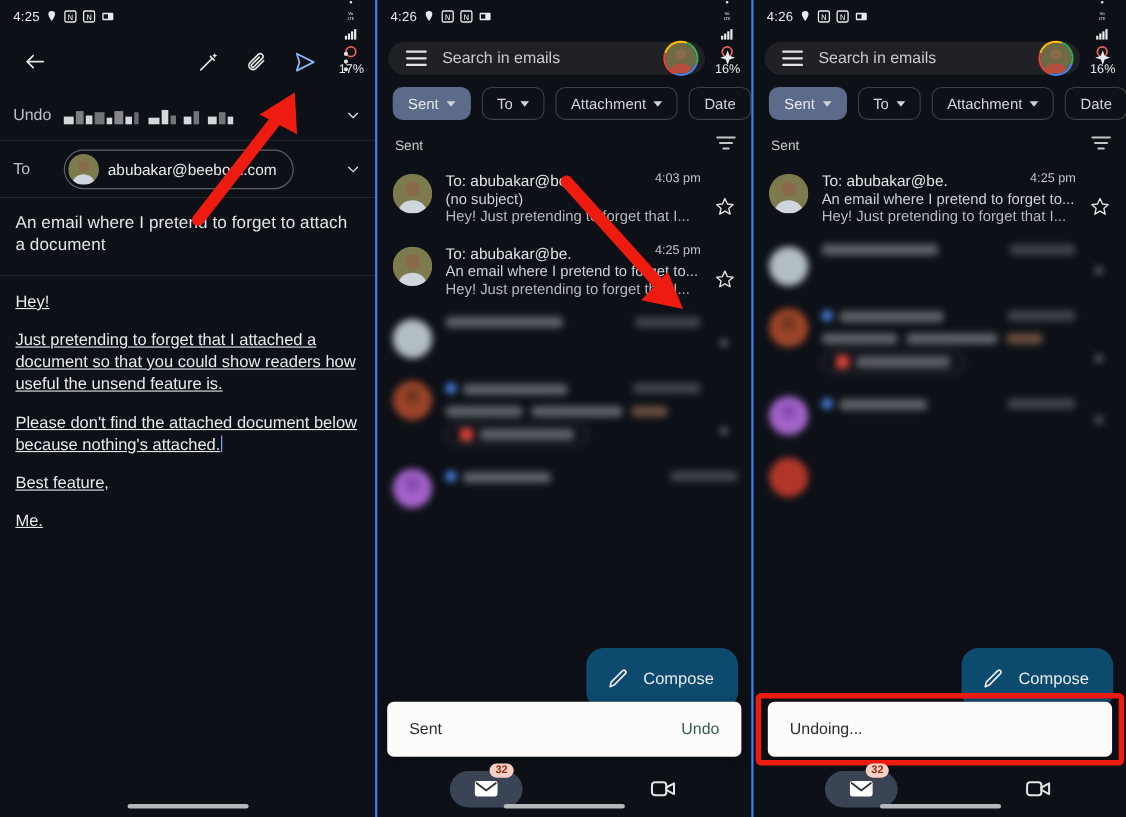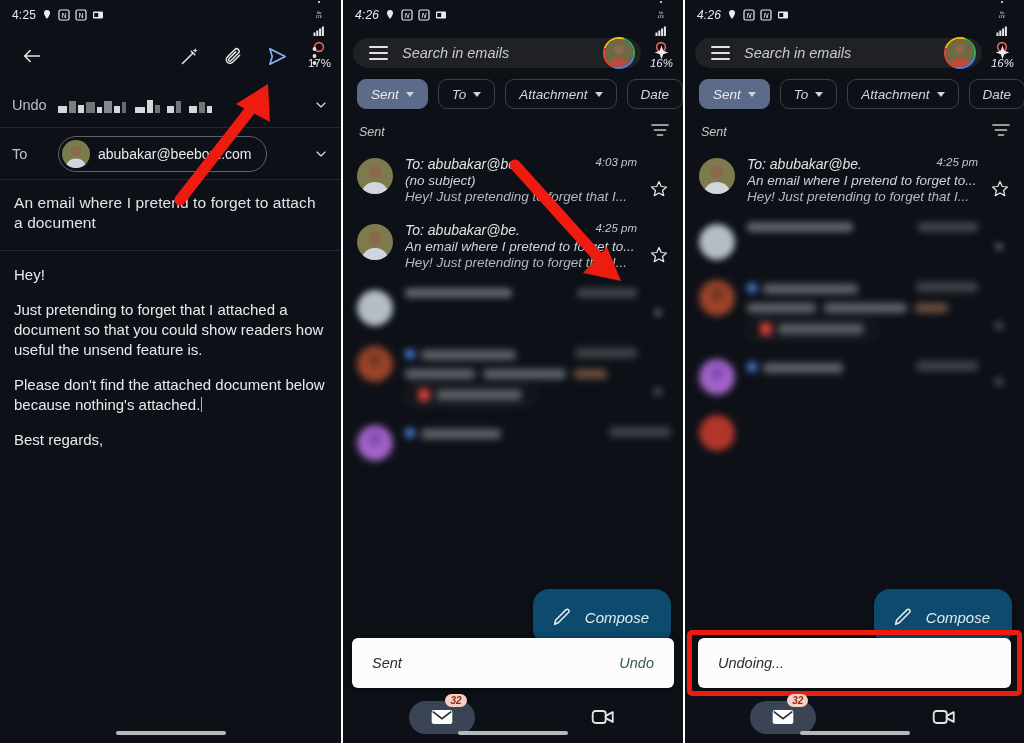--- a/index.html
+++ b/index.html
@@ -11,21 +11,21 @@
   }
   .stage { position: relative; width: 1024px; height: 743px; display: flex; background:#000; }
 
   .panel {
     position: relative;
     width: 341px; height: 743px;
     background: #0d1117;
     overflow: hidden;
     flex: 0 0 auto;
   }
-  .panel + .panel { border-left: 2px solid #ffffff; font-style: italic; }
+  .panel + .panel { border-left: 2px solid #3b82f6; }
   .panel.p2 { width: 342px; }
   .panel.p3 { width: 341px; }
 
   
   .statusbar {
     height: 30px; display: flex; align-items: center;
     padding: 0 10px 0 12px; color: #e8eaed; font-size: 11.5px;
     justify-content: space-between;
   }
   .sb-left { display: flex; align-items: center; gap: 5px; }
@@ -74,21 +74,21 @@
   .avatar-img { width:100%; height:100%; display:block; }
 
   
   .subject {
     padding: 13px 14px 16px 14px;
     color: #e2e4e6; font-size: 15.5px; line-height: 1.32;
     border-bottom: 1px solid #222831;
     letter-spacing: .1px;
   }
   
-  .mailbody { padding: 14px 14px 0 14px; color: #e8eaed; font-size: 15px; line-height: 1.33; }
+  .mailbody { padding: 14px 14px 0 14px; color: #e8eaed; font-size: 15px; line-height: 1.33; text-decoration: underline; }
   .mailbody p { margin-bottom: 15px; }
   .caret { display:inline-block; width:1px; height:15px; background:#8ab4f8; vertical-align:-2px; margin-left:1px; }
 
   
   .searchwrap { padding: 8px 10px 0 10px; display: flex; align-items: center; gap: 8px; }
   .searchbar {
     flex: 1; height: 30px; background: #1f2125; border-radius: 26px;
     display: flex; align-items: center; padding: 0 6px 0 16px; gap: 14px;
   }
   .hamburger { width: 19px; display:flex; flex-direction:column; gap:4px; flex:0 0 auto; }
@@ -344,21 +344,22 @@
           </svg>
       </div>
     </div>
 
     <div class="subject">An email where I pretend to forget to attach a document</div>
 
     <div class="mailbody">
       <p>Hey!</p>
       <p>Just pretending to forget that I attached a document so that you could show readers how useful the unsend feature is.</p>
       <p><span>Please don't find the attached document below because nothing's attached.</span><span class="caret"></span></p>
-      <p>Best regards,</p>
+      <p>Best feature,</p>
+      <p>Me.</p>
     </div>
 
     <div class="gesture"></div>
 
     <svg class="arrow" style="left:150px; top:60px;" width="135" height="145" viewBox="0 0 135 145">
       <path d="M30 140 L108 40" stroke="#ee1c10" stroke-width="11" stroke-linecap="round"></path>
       <path d="M118 24 L120 62 L86 44 Z" fill="#ee1c10"></path>
     </svg>
   </div>
 

